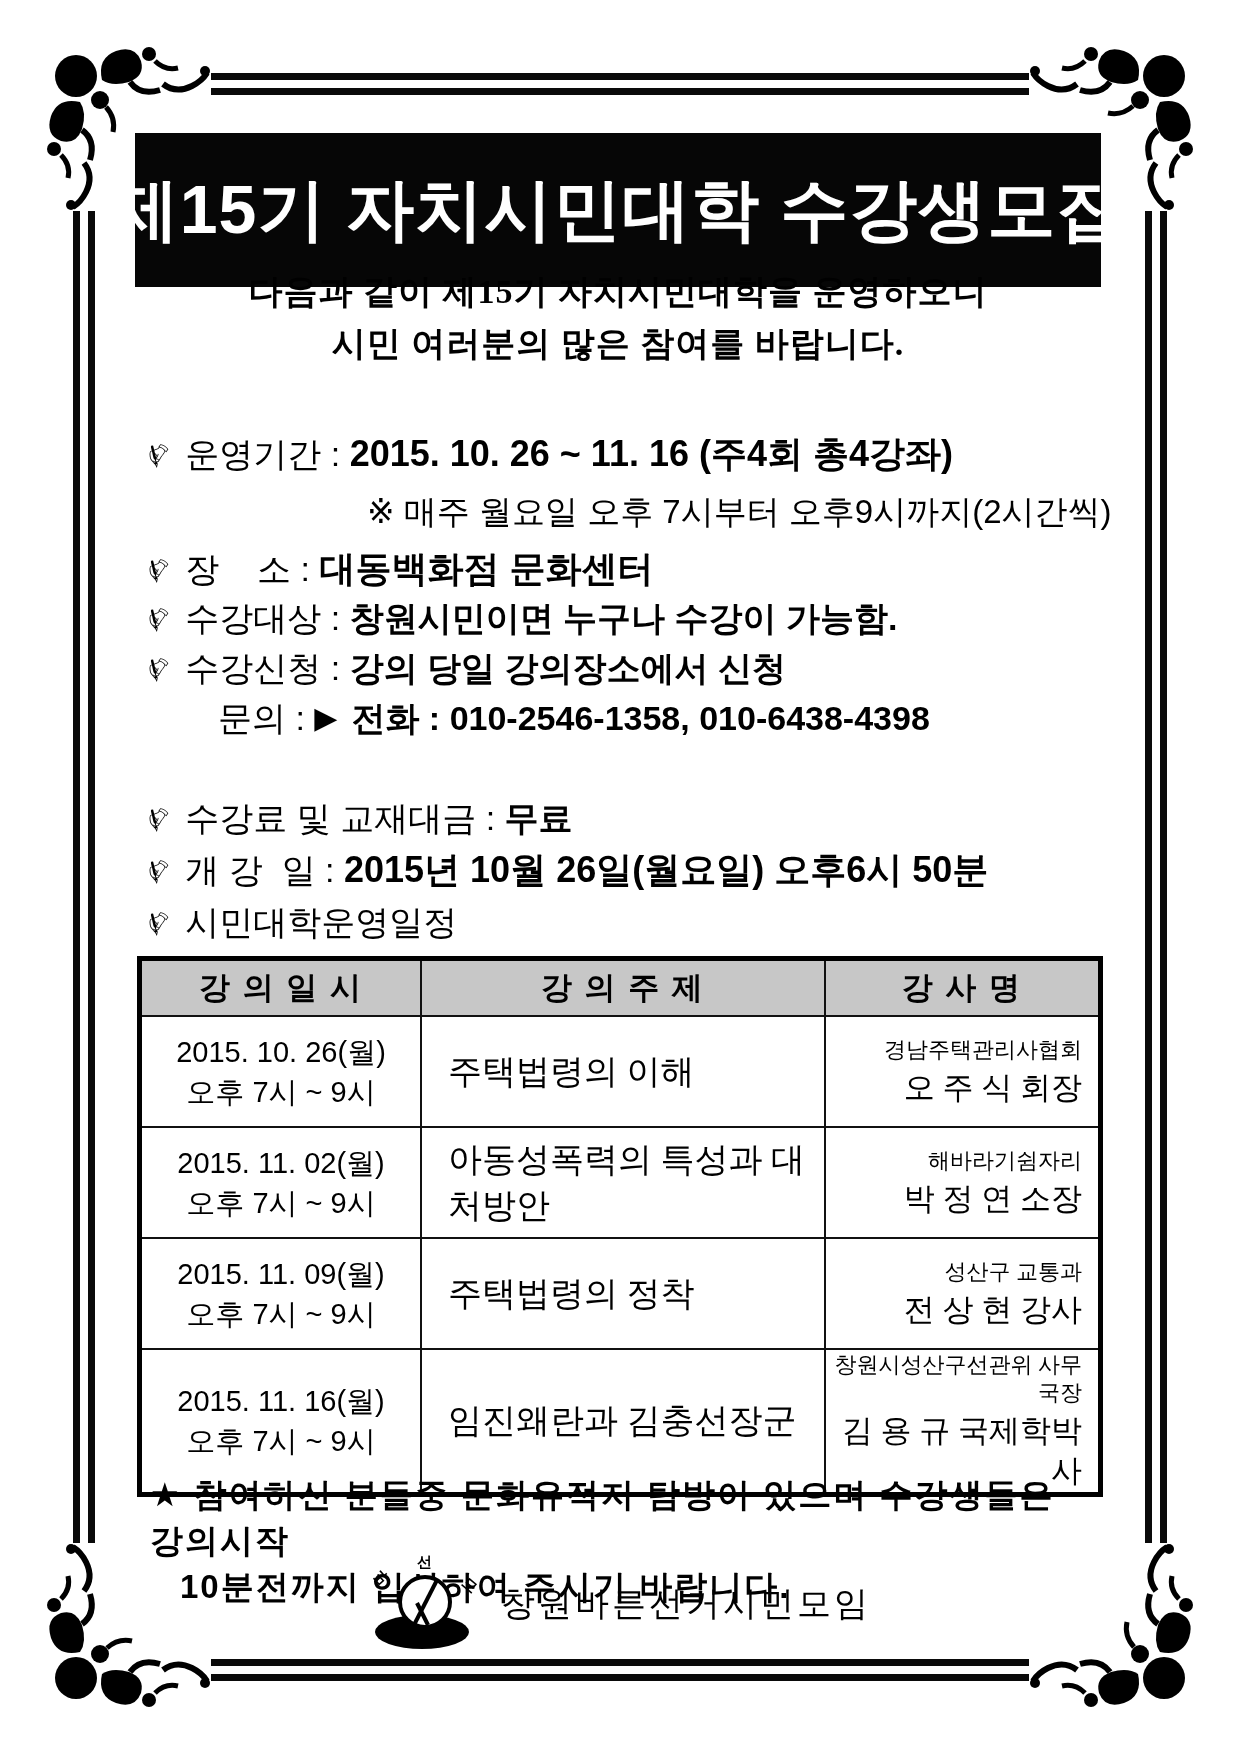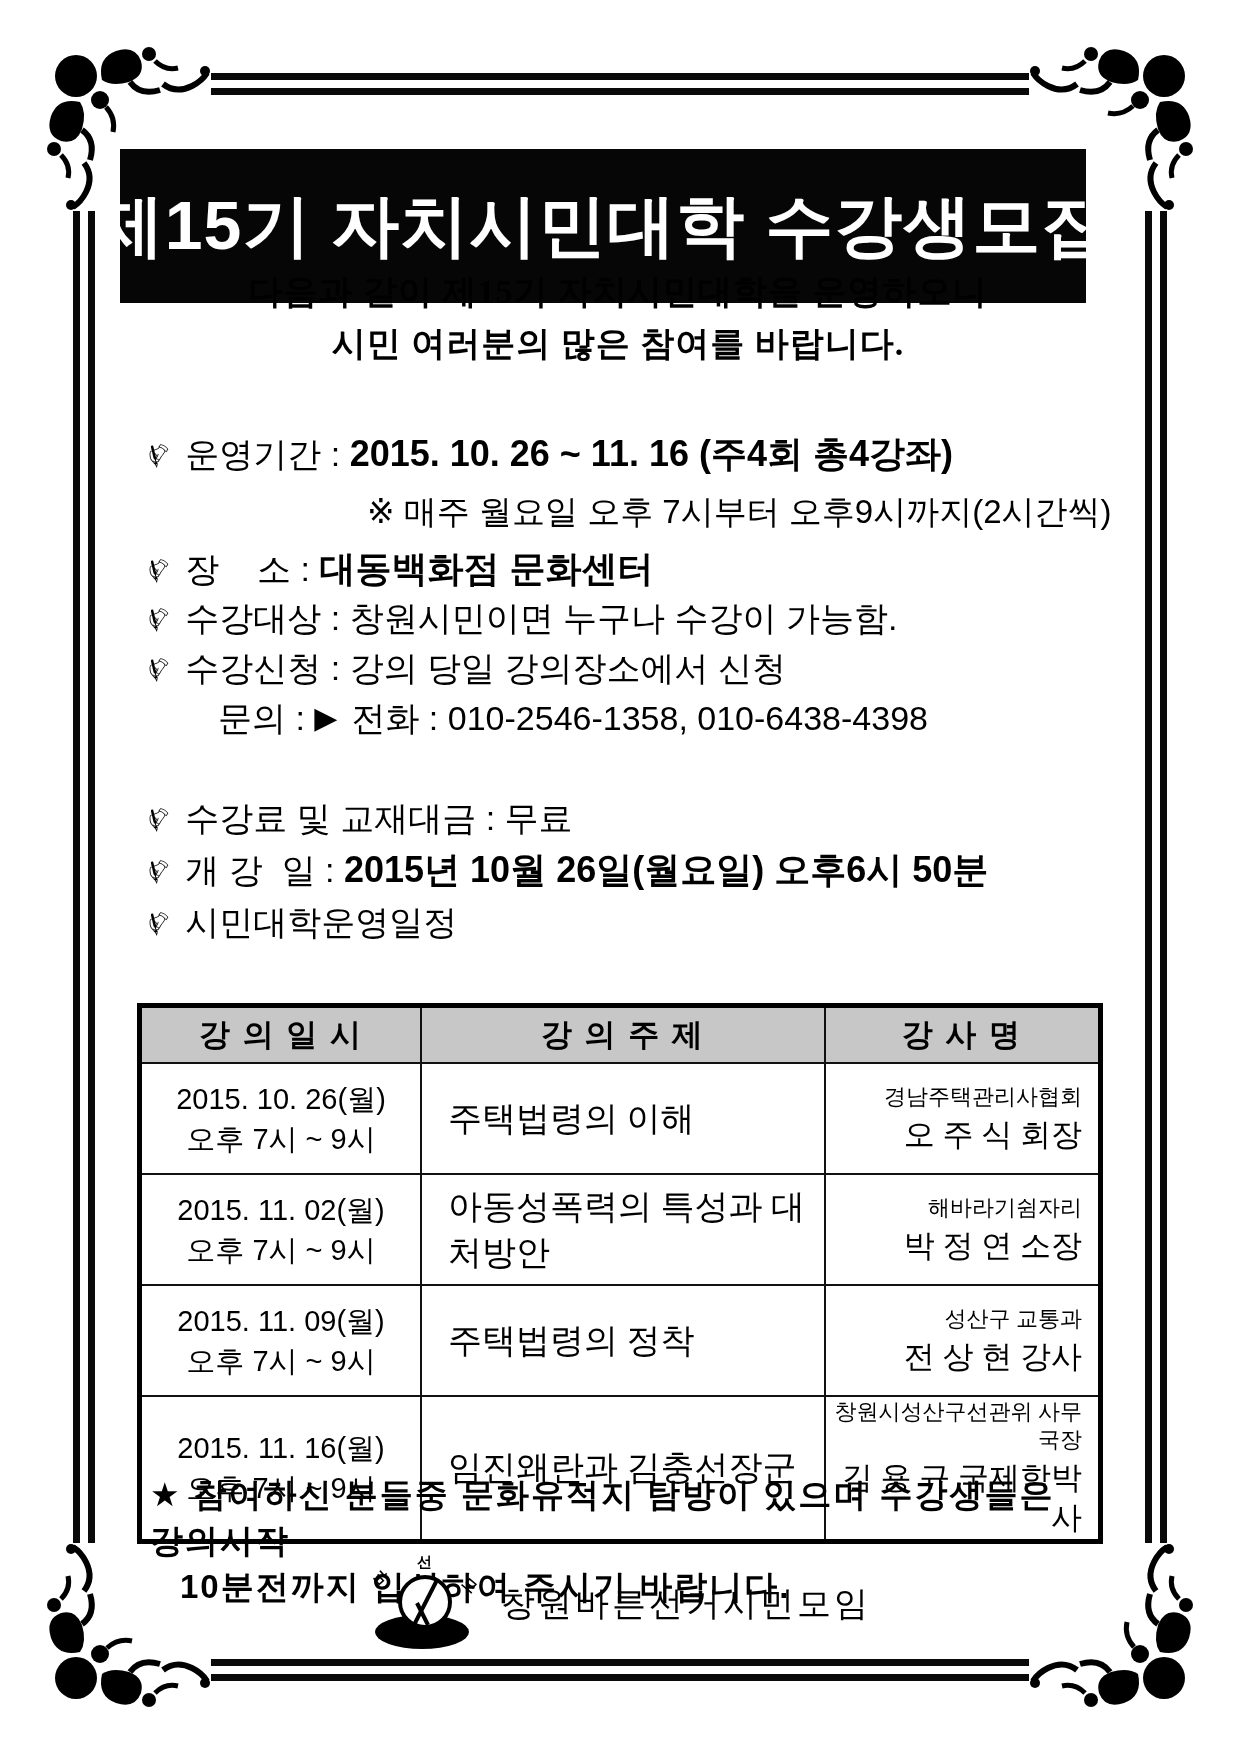--- a/index.html
+++ b/index.html
@@ -12,47 +12,47 @@
   .frame-line{position:absolute;background:#0a0a0a;}
   .fl-h{left:158px;width:924px;height:7px;}
   .fl-v{top:158px;height:1438px;width:7px;}
   .corner{position:absolute;width:175px;height:175px;}
   .corner.tl{left:36px;top:36px;}
   .corner.tr{right:36px;top:36px;transform:rotate(90deg);}
   .corner.br{right:36px;bottom:36px;transform:rotate(180deg);}
   .corner.bl{left:36px;bottom:36px;transform:rotate(270deg);}
   
   .banner{
-    position:absolute;left:120px;top:133px;width:966px;height:154px;
-    background:#060606;display:flex;align-items:center;justify-content:center;margin-top:16px;
+    position:absolute;left:135px;top:133px;width:966px;height:154px;
+    background:#060606;display:flex;align-items:center;justify-content:center;
   }
   .banner span{
     color:#fff;font-size:68px;font-weight:900;letter-spacing:1px;white-space:nowrap;
   }
   
   .intro{
     position:absolute;left:135px;top:266px;width:966px;text-align:center;
     font-family:"Liberation Serif","DejaVu Serif",serif;
     font-size:34px;font-weight:600;line-height:52px;letter-spacing:1px;
   }
   
   .iline{position:absolute;left:145px;white-space:nowrap;font-size:34px;}
   .iline .hand{
     display:inline-block;font-size:29px;transform:rotate(-55deg);
     margin-right:16px;vertical-align:2px;
   }
   .ilabel{white-space:pre;}
-  .ival{font-weight:400;}
+  .ival{font-weight:700;}
   .ival.bold{font-weight:800;font-size:36px;letter-spacing:0;}
   .subnote{position:absolute;left:367px;font-size:33px;white-space:nowrap;}
   .tri{display:inline-block;margin-right:14px;font-size:30px;vertical-align:2px;}
   
   .sched{
     position:absolute;left:137px;top:956px;width:966px;
-    border-collapse:collapse;table-layout:fixed;margin-top:47px;
+    border-collapse:collapse;table-layout:fixed;
   }
   .sched th,.sched td{border:2px solid #111;}
   .sched{border:5px solid #000;}
   .sched th{
     background:#c7c7c7;height:52px;font-size:31px;font-weight:600;
     letter-spacing:2px;white-space:pre;
   }
   .sched td{height:107px;vertical-align:middle;}
   .col-when{width:29.3%;}
   .col-subj{width:42%;}

